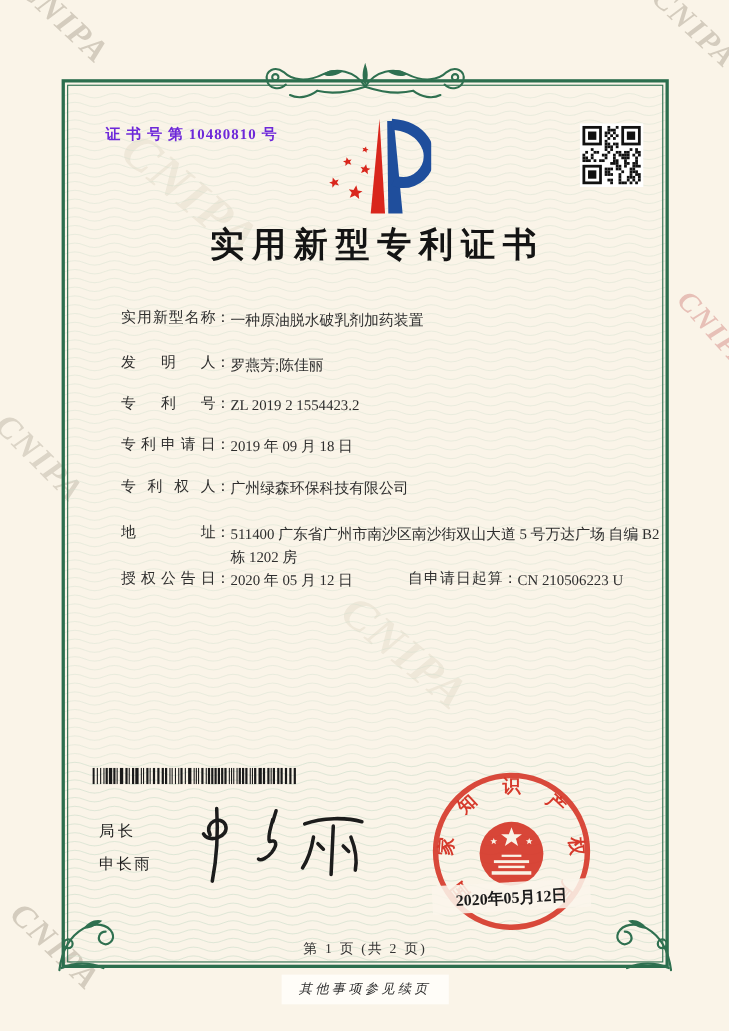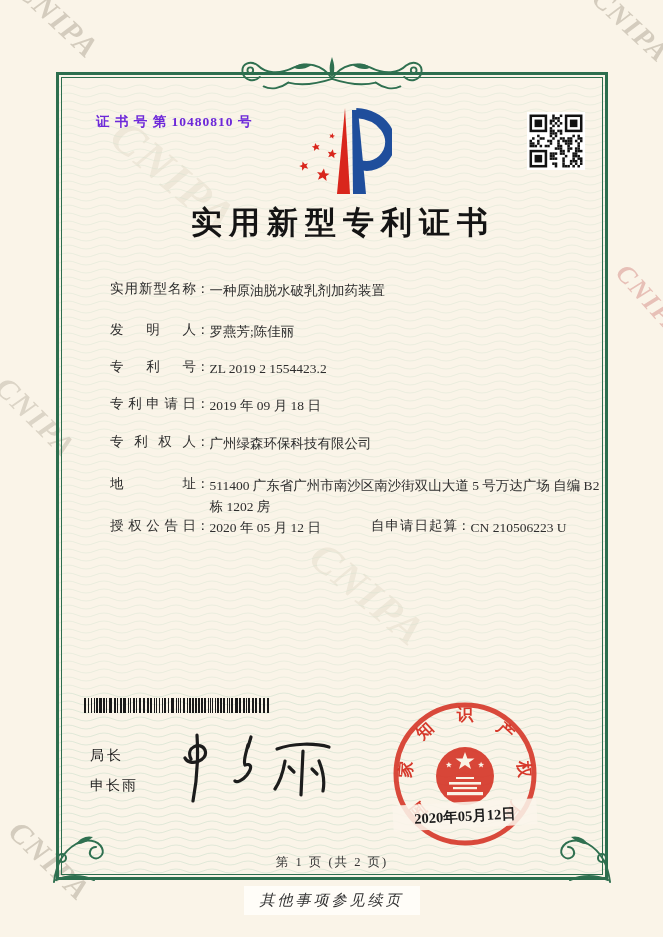--- a/index.html
+++ b/index.html
@@ -37,21 +37,21 @@
   .officer-title{position:absolute;left:90px;top:747px;font-size:14px;letter-spacing:3px;color:#1e1e1e;
                  font-family:Liberation Mono, monospace;}
   .officer-name{position:absolute;left:90px;top:777px;font-size:14px;letter-spacing:2px;color:#1e1e1e;
                 font-family:"Liberation Sans","DejaVu Sans",sans-serif;}
   .signature{position:absolute;left:165px;top:723px;}
   .seal{position:absolute;left:385px;top:696px;}
   
   .page-no{position:absolute;left:56px;top:854px;width:552px;text-align:center;
            font-size:12.5px;color:#333;letter-spacing:2px;}
   .note-wrap{position:absolute;left:0;top:886px;width:663px;text-align:center;}
-  .note{display:inline-block;background:#fffdf8;padding:5px 16px;font-size:15px;
+  .note{display:inline-block;background:#fffdf8;padding:5px 16px;font-size:12px;
         letter-spacing:3px;color:#333;font-style:italic;}
 </style>
 </head>
 <body>
 
 <div class="wm wm-gray" style="left:8px;top:2px;font-size:30px;transform:rotate(43deg);">CNIPA</div>
 <div class="wm wm-gray" style="left:584px;top:10px;font-size:28px;transform:rotate(43deg);">CNIPA</div>
 <div class="wm wm-pink" style="left:606px;top:286px;font-size:26px;transform:rotate(48deg);">CNIPA</div>
 <div class="wm wm-gray" style="left:-14px;top:400px;font-size:30px;transform:rotate(45deg);opacity:.8;">CNIPA</div>
 <div class="wm wm-gray" style="left:0px;top:844px;font-size:30px;transform:rotate(44deg);">CNIPA</div>

